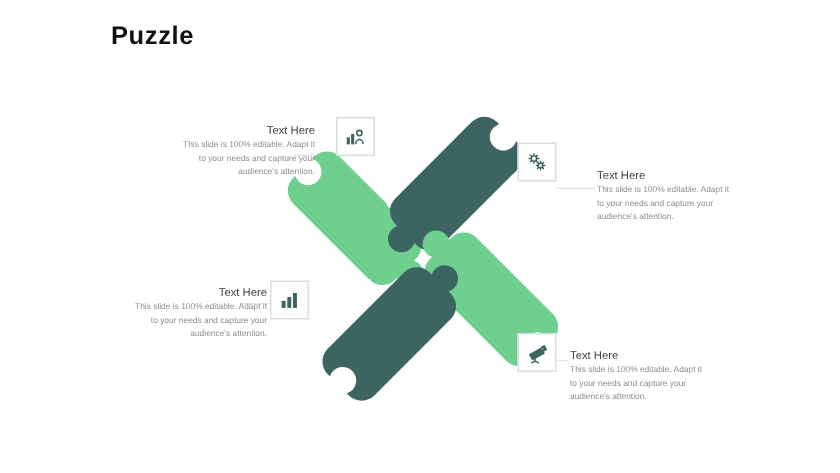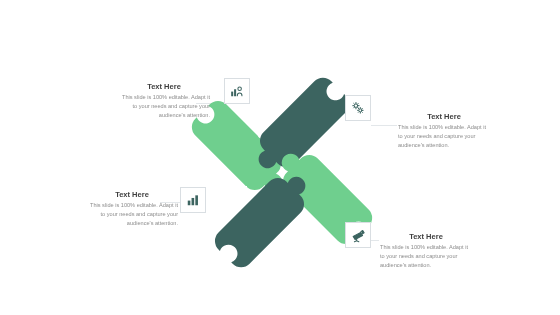--- a/index.html
+++ b/index.html
@@ -85,44 +85,44 @@
   .conn-3 { left: 160px; top: 202px; width: 20px; }
   .conn-4 { left: 371px; top: 240px; width: 8px; }
 
   
   .text-block {
     position: absolute;
     width: 92px;
   }
   .tb-title {
     font-size: 7.5px;
-    font-weight: bold;
+    font-weight: normal;
     color: #3e3e3e;
     margin-bottom: 2px;
     line-height: 1.2;
-    text-align: center;
   }
   .tb-body {
     font-size: 5.6px;
     color: #8d8d8d;
     line-height: 1.65;
   }
   .align-right { text-align: right; }
   .align-left  { text-align: left; }
 
   .tb-1 { left: 118px; top: 82px; }
   .tb-2 { left: 398px; top: 112px; }
   .tb-3 { left: 86px;  top: 190px; }
   .tb-4 { left: 380px; top: 232px; }
 </style>
 </head>
 <body>
 
 <div class="slide">
 
+  <div class="page-title">Puzzle</div>
 
   <div class="connector conn-1"></div>
   <div class="connector conn-2"></div>
   <div class="connector conn-3"></div>
   <div class="connector conn-4"></div>
 
   <div class="puzzle-stage">
     <svg class="puzzle-svg" viewBox="0 0 172 182" xmlns="http://www.w3.org/2000/svg">
       <defs>
 

